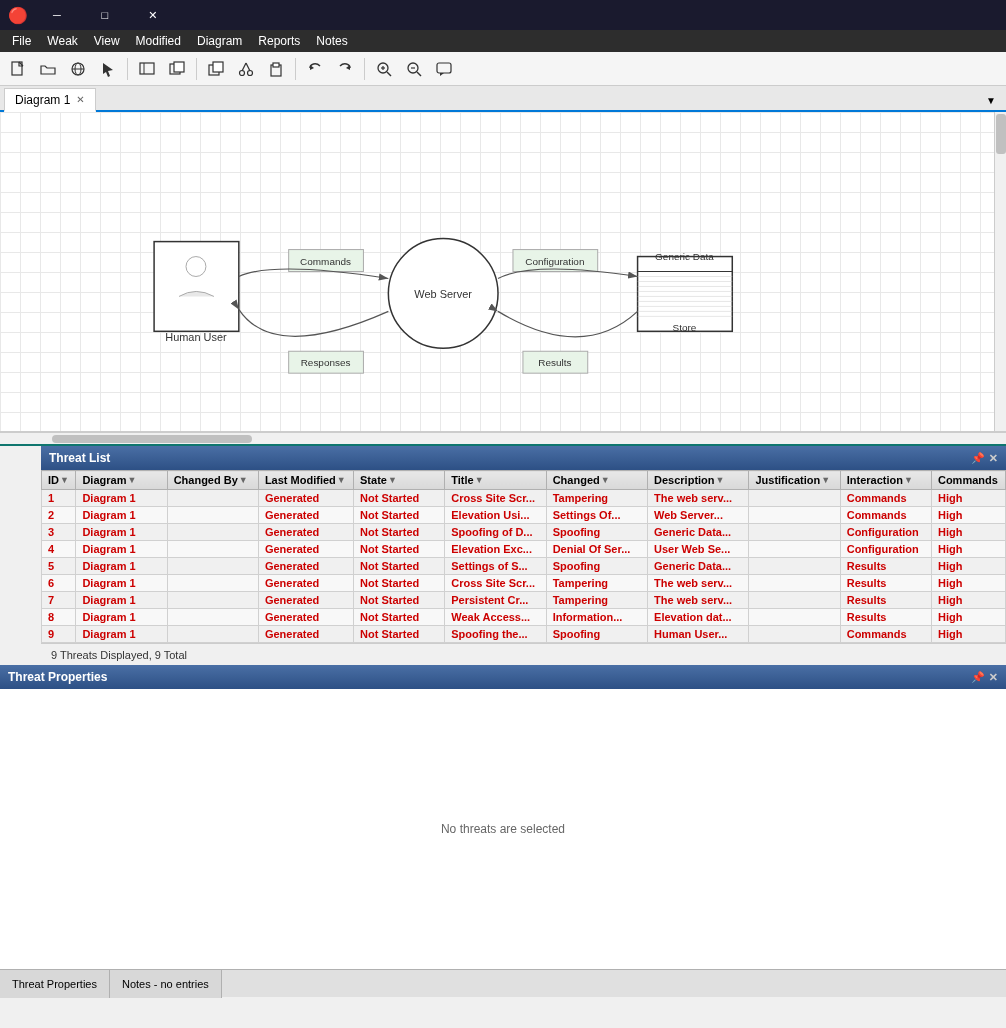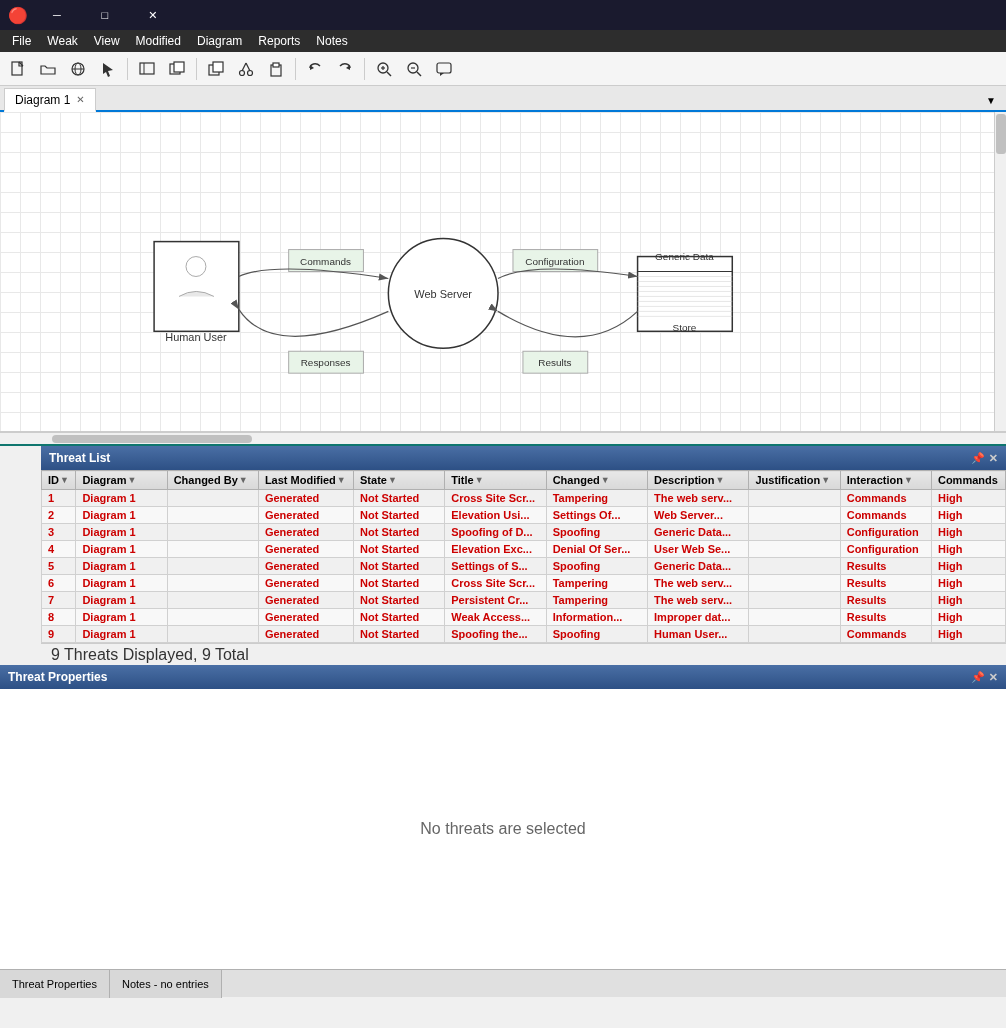--- a/index.html
+++ b/index.html
@@ -160,34 +160,34 @@
     .table-container { overflow-x: auto; overflow-y: auto; max-height: 220px; }
 
     
     #status-bar {
       background: #f0f0f0;
       border-top: 1px solid #ccc;
       height: 22px;
       display: flex;
       align-items: center;
       padding: 0 10px;
-      font-size: 16px;
+      font-size: 11px;
       color: #333;
     }
 
     
     #threat-props-panel { }
     #threat-props-content {
       background: white;
       height: 280px;
       display: flex;
       align-items: center;
       justify-content: center;
       color: #666;
-      font-size: 16px;
+      font-size: 12px;
     }
 
     
     #bottom-tabbar {
       background: #e0e0e0;
       height: 28px;
       display: flex;
       align-items: center;
       border-top: 1px solid #b0b0b0;
     }
@@ -589,21 +589,21 @@
             <td class="red-text">High</td>
           </tr>
           <tr>
             <td class="red-text">8</td>
             <td class="red-text">Diagram 1</td>
             <td></td>
             <td class="red-text">Generated</td>
             <td class="red-text">Not Started</td>
             <td class="red-text">Weak Access...</td>
             <td class="red-text">Information...</td>
-            <td class="red-text">Improper dat...</td>
+            <td class="red-text">Elevation dat...</td>
             <td></td>
             <td class="red-text">Results</td>
             <td class="red-text">High</td>
           </tr>
           <tr>
             <td class="red-text">9</td>
             <td class="red-text">Diagram 1</td>
             <td></td>
             <td class="red-text">Generated</td>
             <td class="red-text">Not Started</td>

